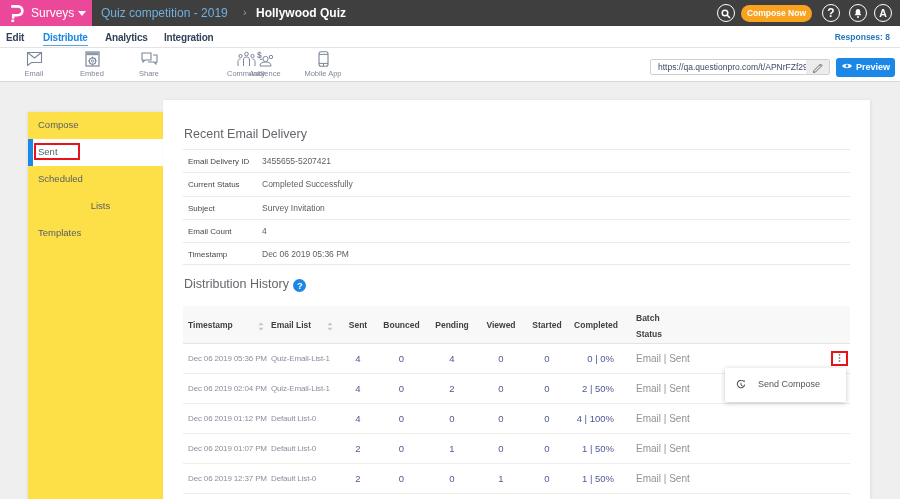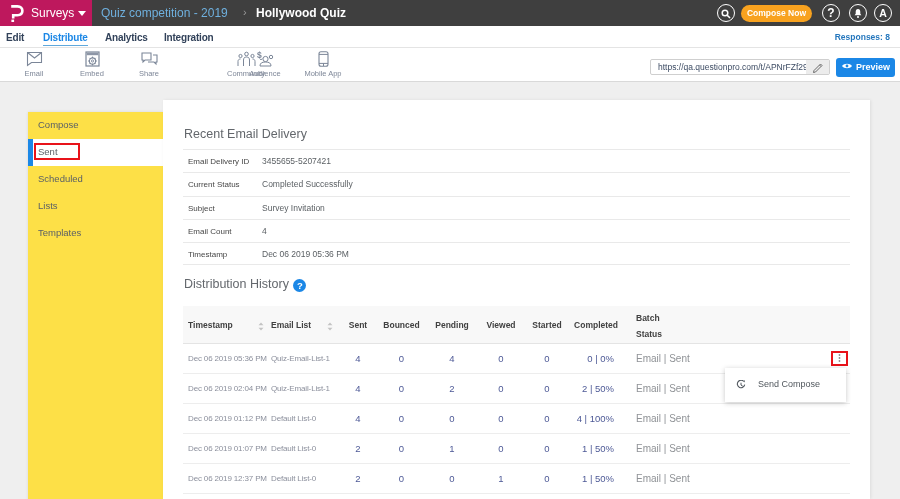--- a/index.html
+++ b/index.html
@@ -1,20 +1,20 @@
 <!DOCTYPE html>
 <html><head>
 <meta charset="utf-8">
 <style>
 * { margin:0; padding:0; box-sizing:border-box; }
 html,body { width:900px; height:499px; font-family:"Liberation Sans",sans-serif; background:#efefef; overflow:hidden; position:relative; }
 
 
 .topbar { position:absolute; top:0; left:0; width:900px; height:26px; background:#3f3f3f; }
-.logo { position:absolute; top:0; left:0; width:92px; height:26px; background:#be185d; }
+.logo { position:absolute; top:0; left:0; width:92px; height:26px; background:#ec4899; }
 .logo svg.pmark { position:absolute; left:10px; top:5px; }
 .logo .stext { position:absolute; left:31px; top:6px; color:#fff; font-size:12px; }
 .logo .caret { position:absolute; left:78px; top:11px; width:0; height:0; border-left:4.5px solid transparent; border-right:4.5px solid transparent; border-top:5px solid #fff; }
 .crumb1 { position:absolute; left:101px; top:6px; color:#6fb0de; font-size:12px; }
 .crumbsep { position:absolute; left:243px; top:6px; color:#9a9a9a; font-size:11px; }
 .crumb2 { position:absolute; left:256px; top:6px; color:#fff; font-size:12px; font-weight:bold; }
 .tcirc { position:absolute; top:4px; width:18px; height:18px; border:1.4px solid #fff; border-radius:50%; color:#fff; text-align:center; }
 .upgrade { position:absolute; left:741px; top:4.5px; width:71px; height:17px; background:#f8a21f; border-radius:9px; color:#fff; font-size:8.5px; font-weight:bold; text-align:center; line-height:17px; }
 
 
@@ -178,21 +178,21 @@
       <path d="M1 4 C3 1 9 1 11 4 C9 7 3 7 1 4 Z" fill="#fff"></path>
       <circle cx="6" cy="4" r="1.4" fill="#1b87e6"></circle>
     </svg><span>Preview</span>
   </div>
 </div>
 
 <div class="sidebar">
   <div class="sideitem" style="top:0;">Compose</div>
   <div class="sideitem active" style="top:27px;">Sent</div>
   <div class="sideitem" style="top:54px;">Scheduled</div>
-  <div class="sideitem" style="top:81px;">Lists</div>
+  <div class="sideitem" style="top:81px;text-align:center;">Lists</div>
   <div class="sideitem" style="top:108px;">Templates</div>
   <div class="redbox-sent"></div>
 </div>
 
 <div class="main">
   <div class="h1" style="top:27px;">Recent Email Delivery</div>
 
   <div class="drow" style="top:49px;">
       <span class="dl">Email Delivery ID</span>
       <span class="dv">3455655-5207421</span>

